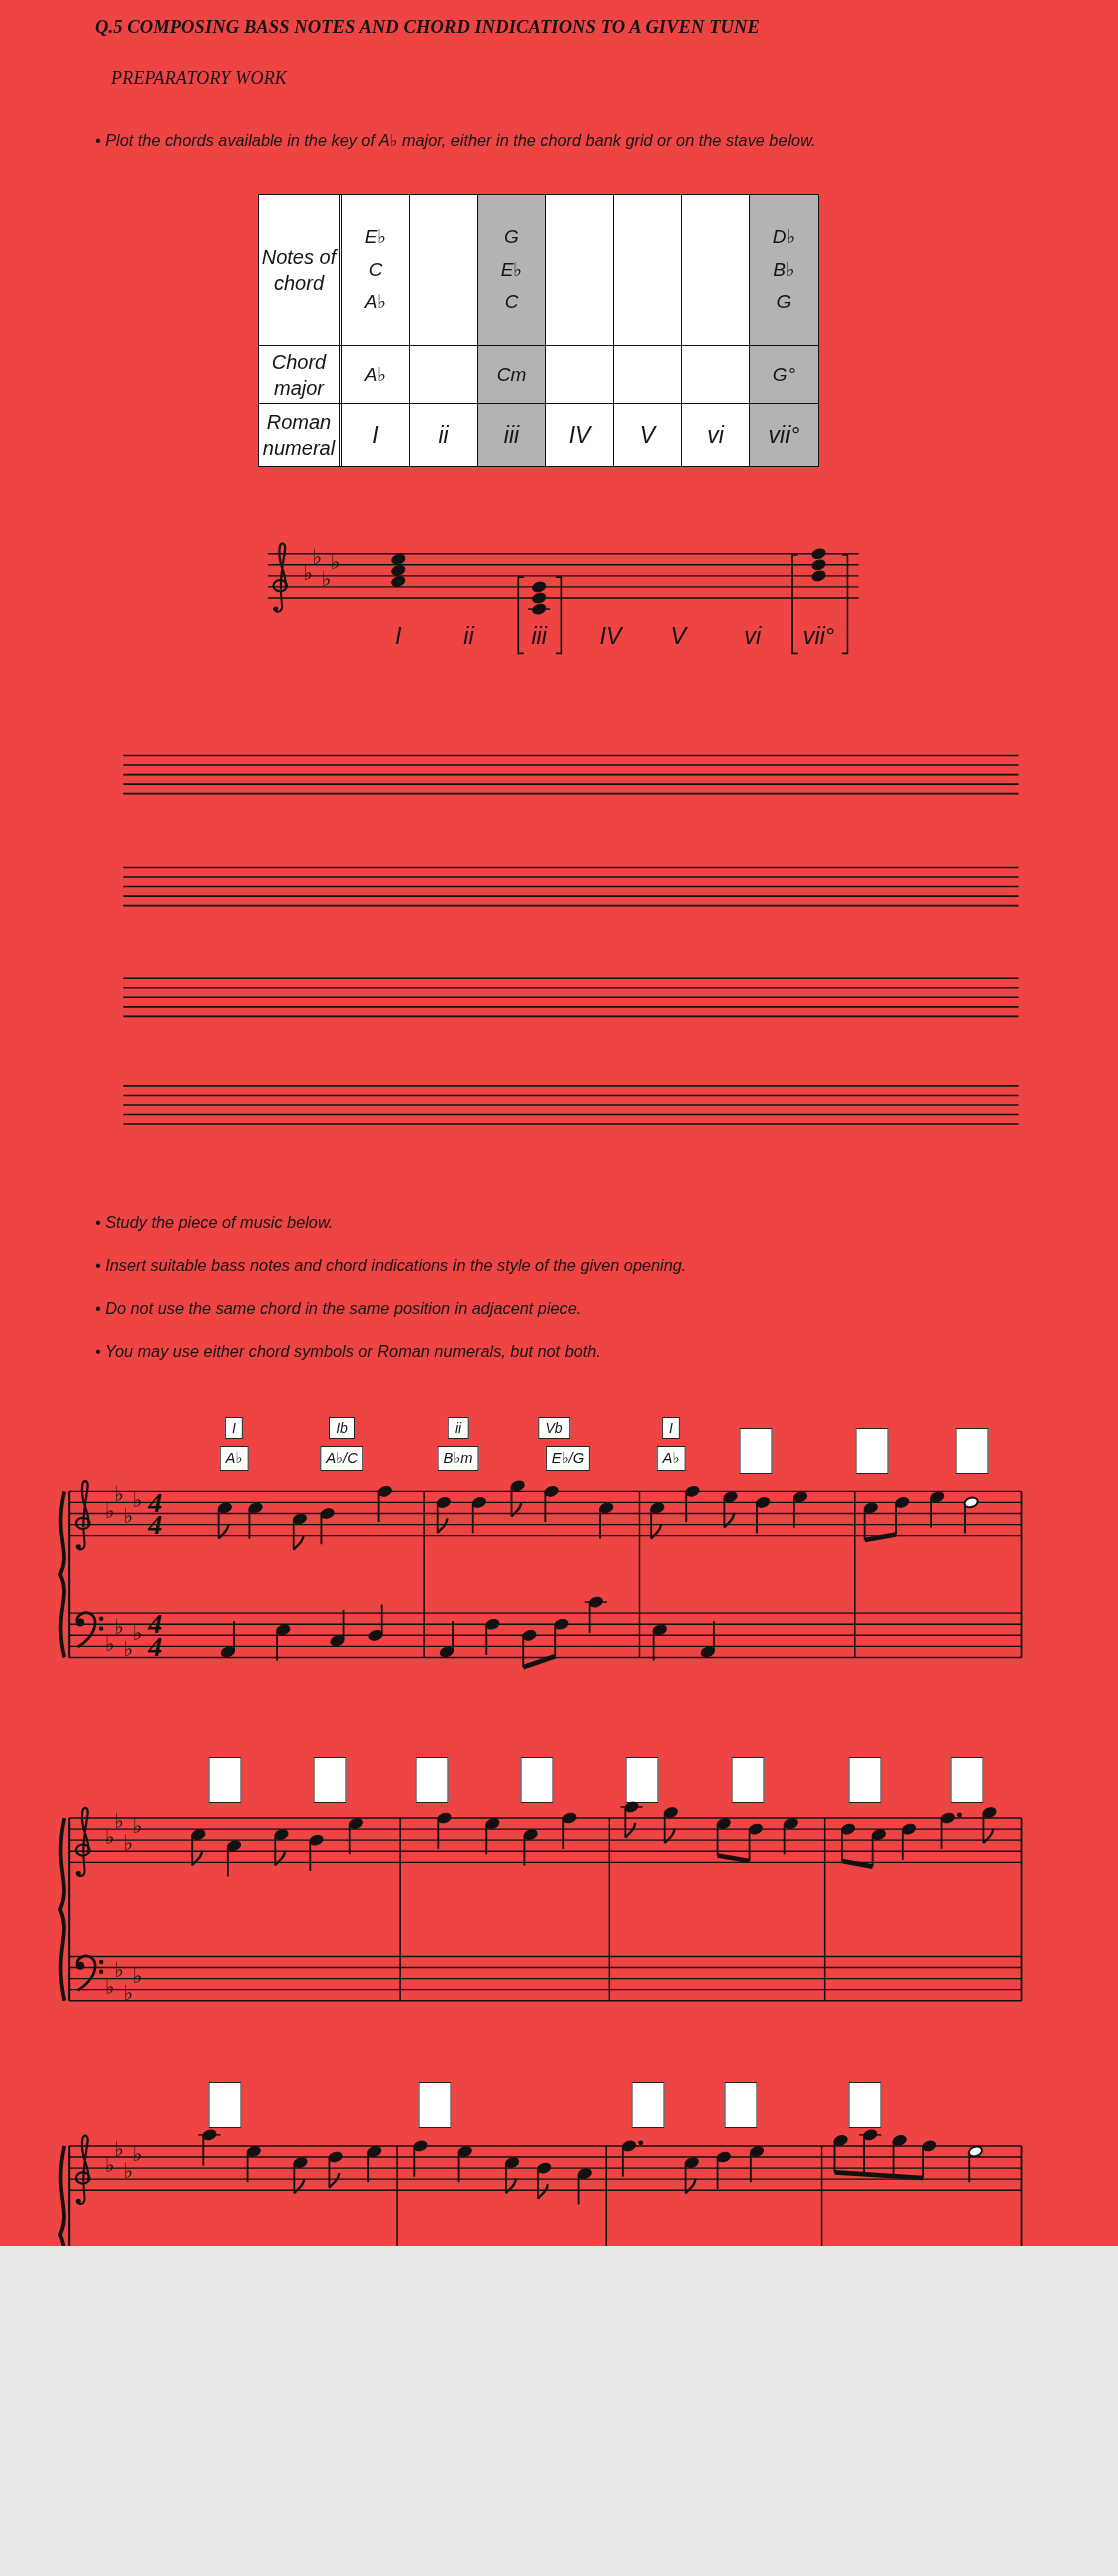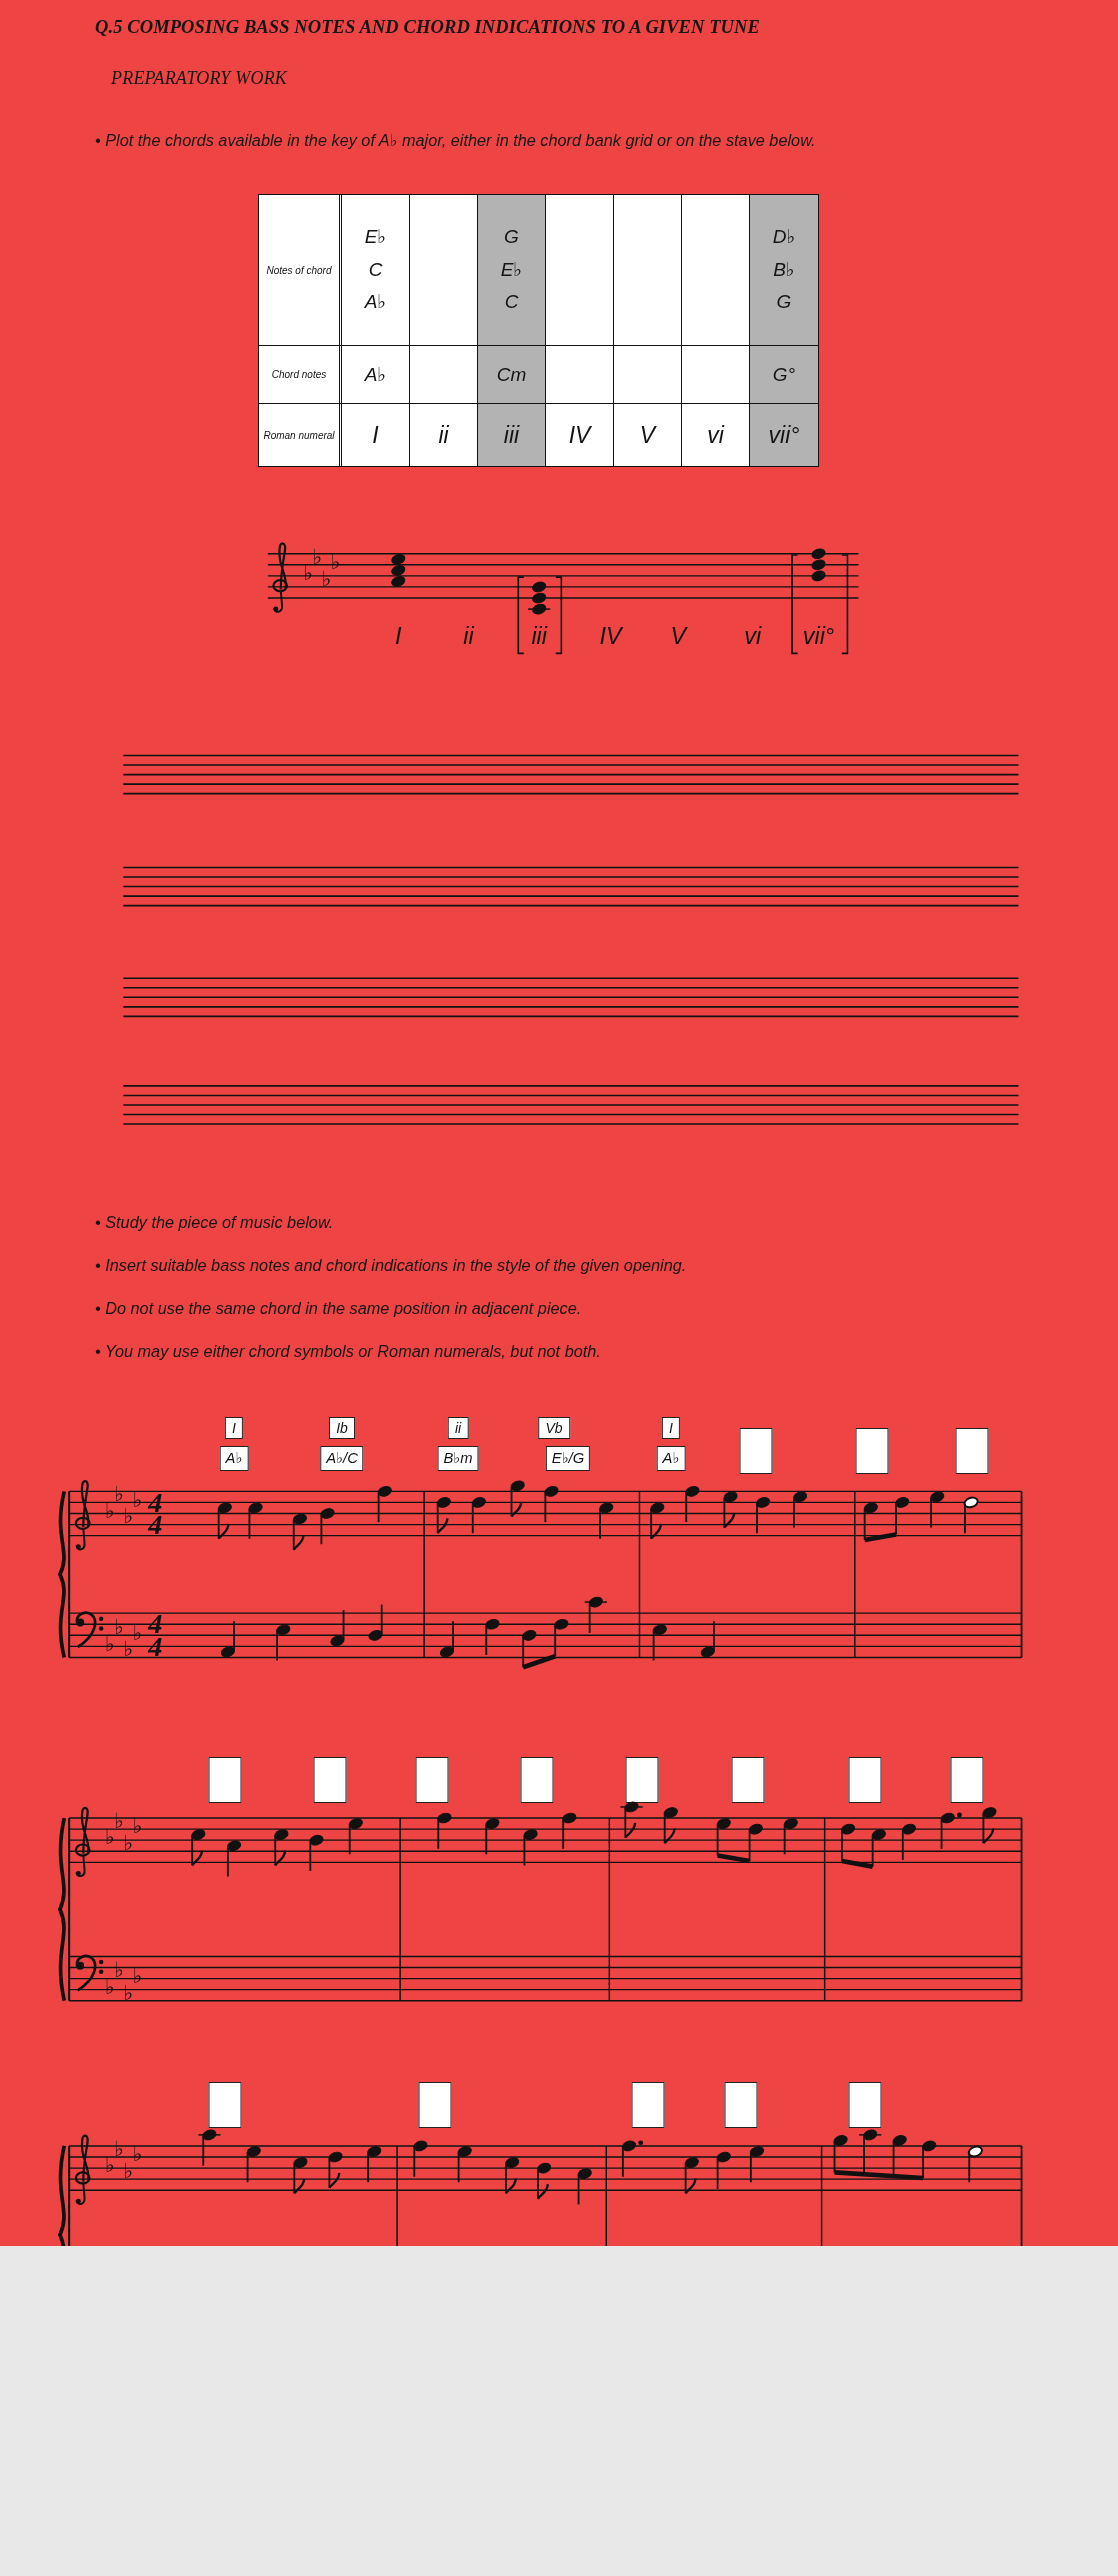--- a/index.html
+++ b/index.html
@@ -14,21 +14,21 @@
   .rough{left:0;width:1119px;top:688px;text-align:center;
          font-family:"Liberation Serif","DejaVu Serif",serif;font-weight:bold;font-size:17px;letter-spacing:0.2px;}
   .mark{right:69px;top:2540px;font-size:18px;font-weight:bold;}
   
   .ctable{left:258px;top:194px;border:1.8px solid #111;display:grid;
           grid-template-columns:83px repeat(7,68px);grid-template-rows:151px 58px 62px;background:#fff;}
   .tc{border-right:1.2px solid #111;border-bottom:1.2px solid #111;display:flex;flex-direction:column;
       align-items:center;justify-content:center;text-align:center;}
   .tc.lastcol{border-right:none;}
   .tc.lastrow{border-bottom:none;}
-  .tc.rowlab{font-size:10px;line-height:1.3;border-right:3.1px double #111;}
+  .tc.rowlab{font-size:20px;line-height:1.3;border-right:3.1px double #111;}
   .tc.shade{background:#b3b3b3;}
   .tc .noteline{font-size:19px;line-height:1.72;}
   .tc.symcell{font-size:19px;}
   .tc.numcell{font-size:23px;}
   
   .nbox,.sbox{position:absolute;transform:translateX(-50%);border:1.2px solid #222;background:#fff;
               text-align:center;line-height:1.2;white-space:nowrap;}
   .nbox{font-size:14px;padding:1.8px 6.2px;}
   .sbox{font-size:14.8px;padding:2.5px 4.9px;}
   .ebox{position:absolute;transform:translateX(-50%);width:31px;height:44px;border:1.2px solid #222;background:#fff;}
@@ -56,21 +56,21 @@
         <div class="noteline">C</div>
       </div>
       <div class="tc "></div>
       <div class="tc "></div>
       <div class="tc "></div>
       <div class="tc shade lastcol">
         <div class="noteline">D♭</div>
         <div class="noteline">B♭</div>
         <div class="noteline">G</div>
       </div>
-      <div class="tc rowlab">Chord notes</div>
+      <div class="tc rowlab">Chord major</div>
       <div class="tc symcell ">A♭</div>
       <div class="tc symcell "></div>
       <div class="tc symcell shade ">Cm</div>
       <div class="tc symcell "></div>
       <div class="tc symcell "></div>
       <div class="tc symcell "></div>
       <div class="tc symcell shade lastcol">G°</div>
       <div class="tc rowlab lastrow">Roman numeral</div>
       <div class="tc numcell lastrow ">I</div>
       <div class="tc numcell lastrow ">ii</div>

